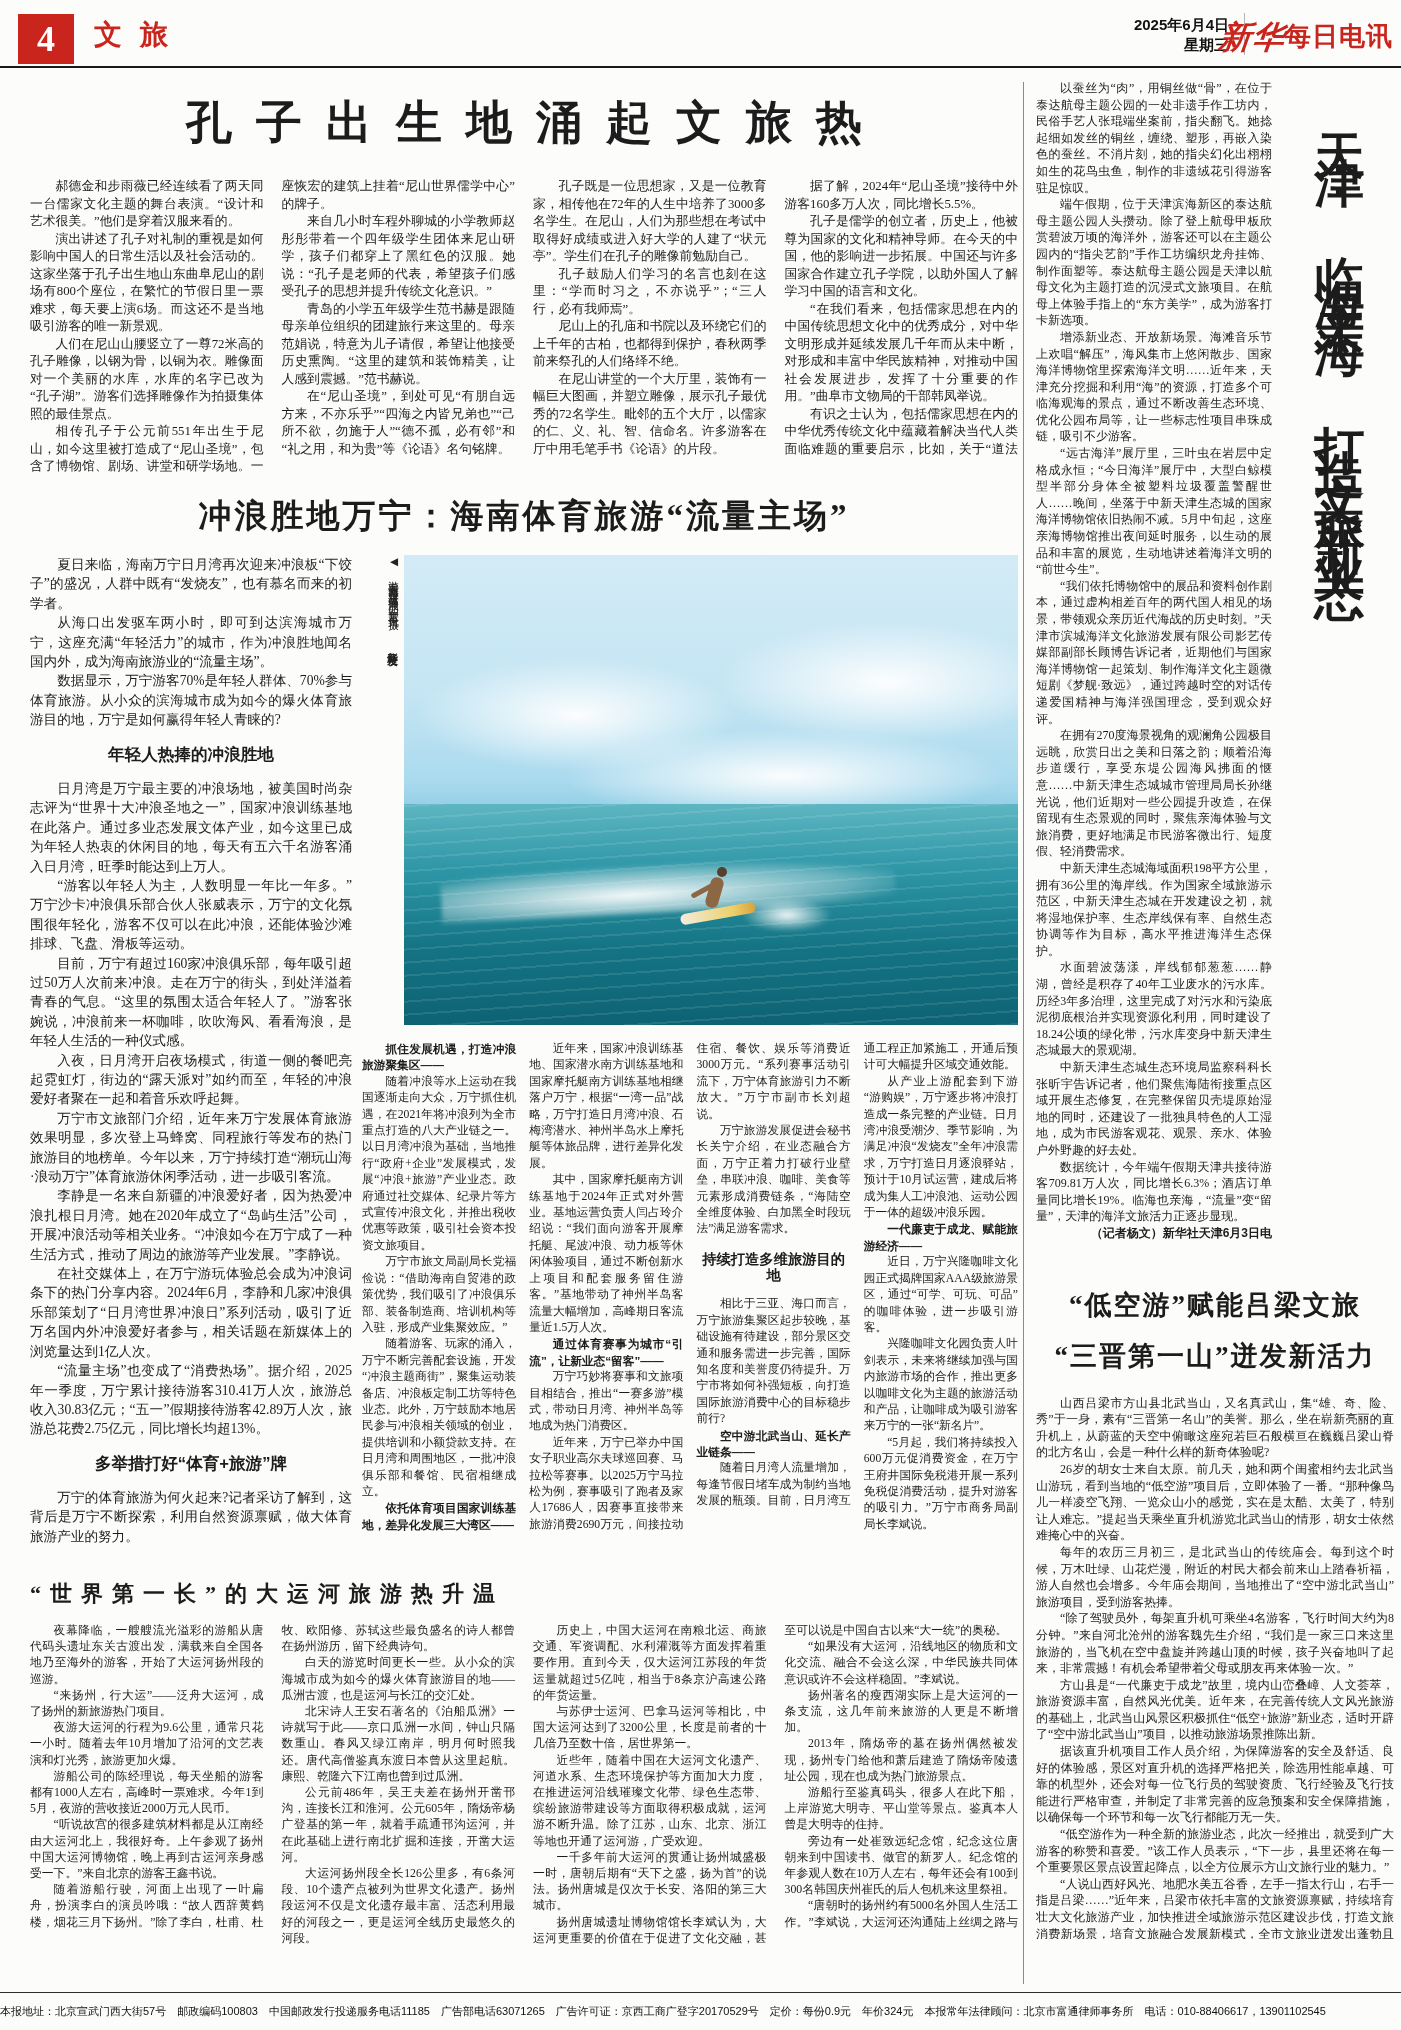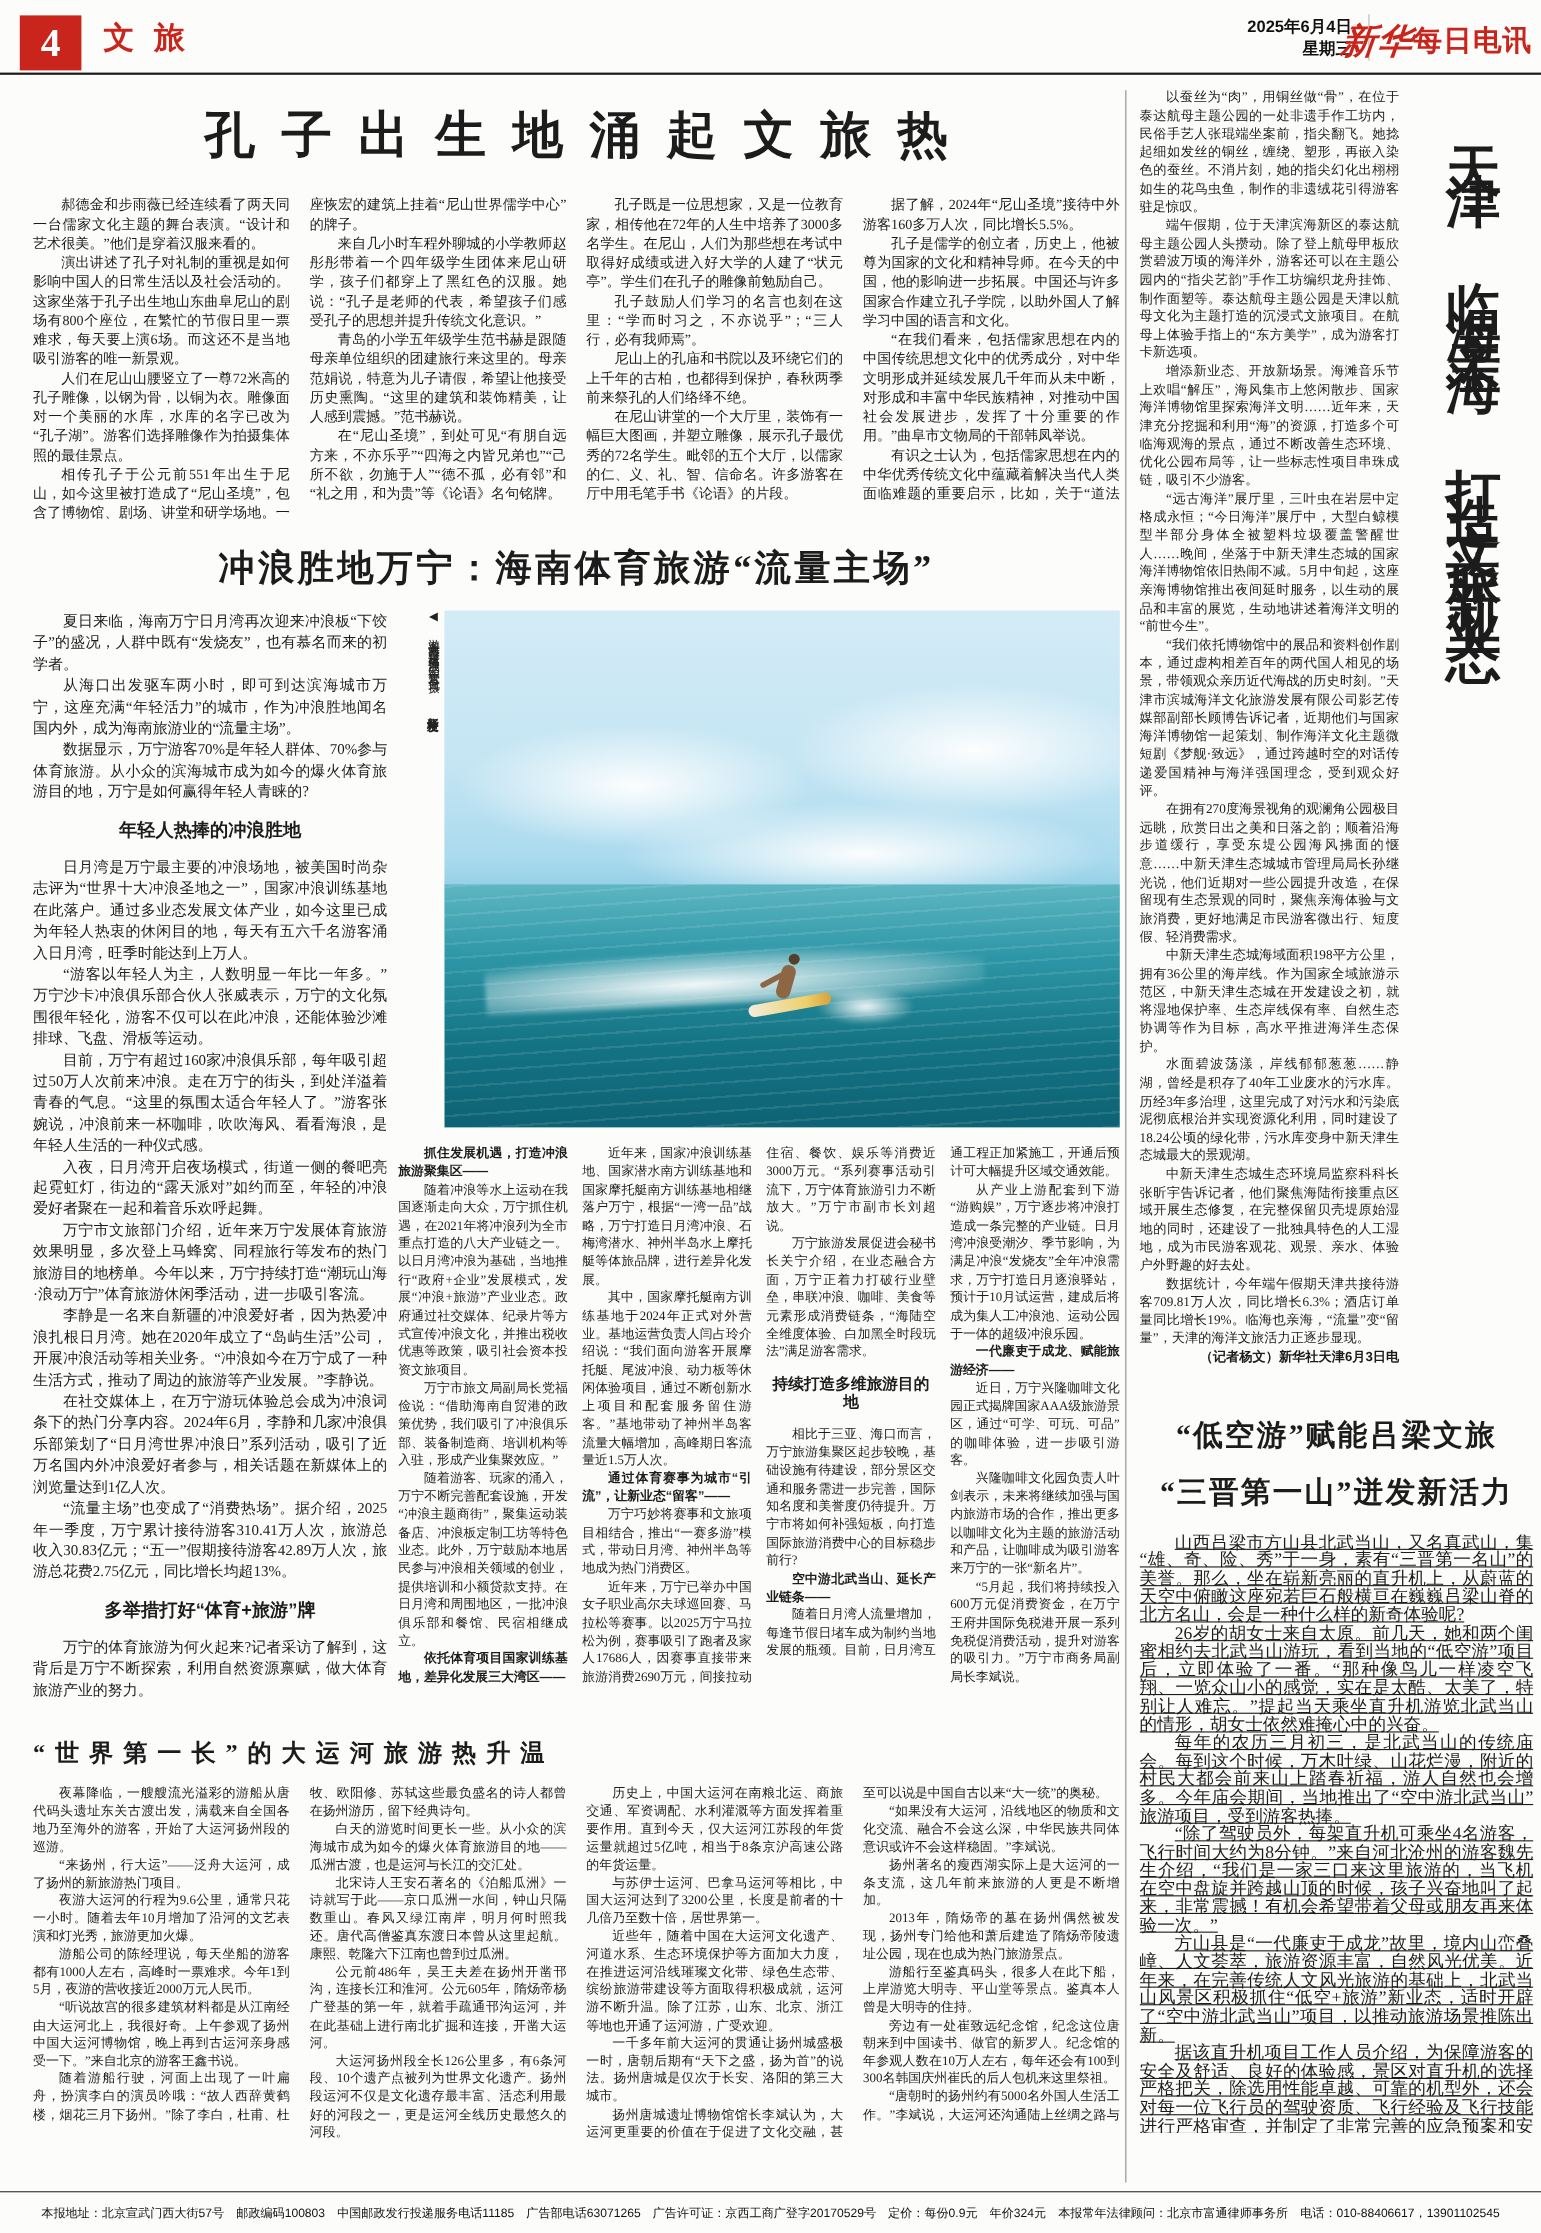--- a/index.html
+++ b/index.html
@@ -64,24 +64,24 @@
   .canal-body{margin-top:13px;height:332px;column-count:4;column-gap:18px;font-size:11.8px;line-height:16.2px;overflow:hidden;}
   
   .vrule{position:absolute;left:1023px;top:82px;height:1902px;border-left:1px solid #8a8a8a;}
   .right{position:absolute;left:1036px;top:80px;width:358px;}
   .tj{display:flex;}
   .tj-body{width:236px;height:1178px;font-size:12px;line-height:16.6px;overflow:hidden;flex:none;}
   .tj-headline{width:116px;height:1160px;margin-left:6px;padding-top:14px;flex:none;
     writing-mode:vertical-rl;font-size:50px;font-weight:900;letter-spacing:24px;line-height:108px;}
   .lv{margin-top:22px;}
   .lv h2{margin:0;text-align:center;font-size:27px;font-weight:900;letter-spacing:2px;line-height:1.9;}
-  .lv-body{margin-top:12px;height:544px;font-size:16px;line-height:16.6px;overflow:hidden;text-decoration:underline;}
+  .lv-body{margin-top:12px;height:544px;font-size:12px;line-height:16.6px;overflow:hidden;}
   
   .footer{position:absolute;left:0;top:1992px;width:1401px;border-top:1px solid #2c2c2c;padding-top:11px;
-    text-align:center;font-family:"Liberation Sans","DejaVu Sans",sans-serif;font-size:11px;color:#111;}
+    text-align:left;font-family:"Liberation Sans","DejaVu Sans",sans-serif;font-size:11px;color:#111;}
 </style>
 </head>
 <body>
 
 <div class="hdr">
   <div class="page-num">4</div>
   <div class="section-label">文旅</div>
   <div class="date-block">
     <span>2025年6月4日</span><br>
     <span>星期三</span>

